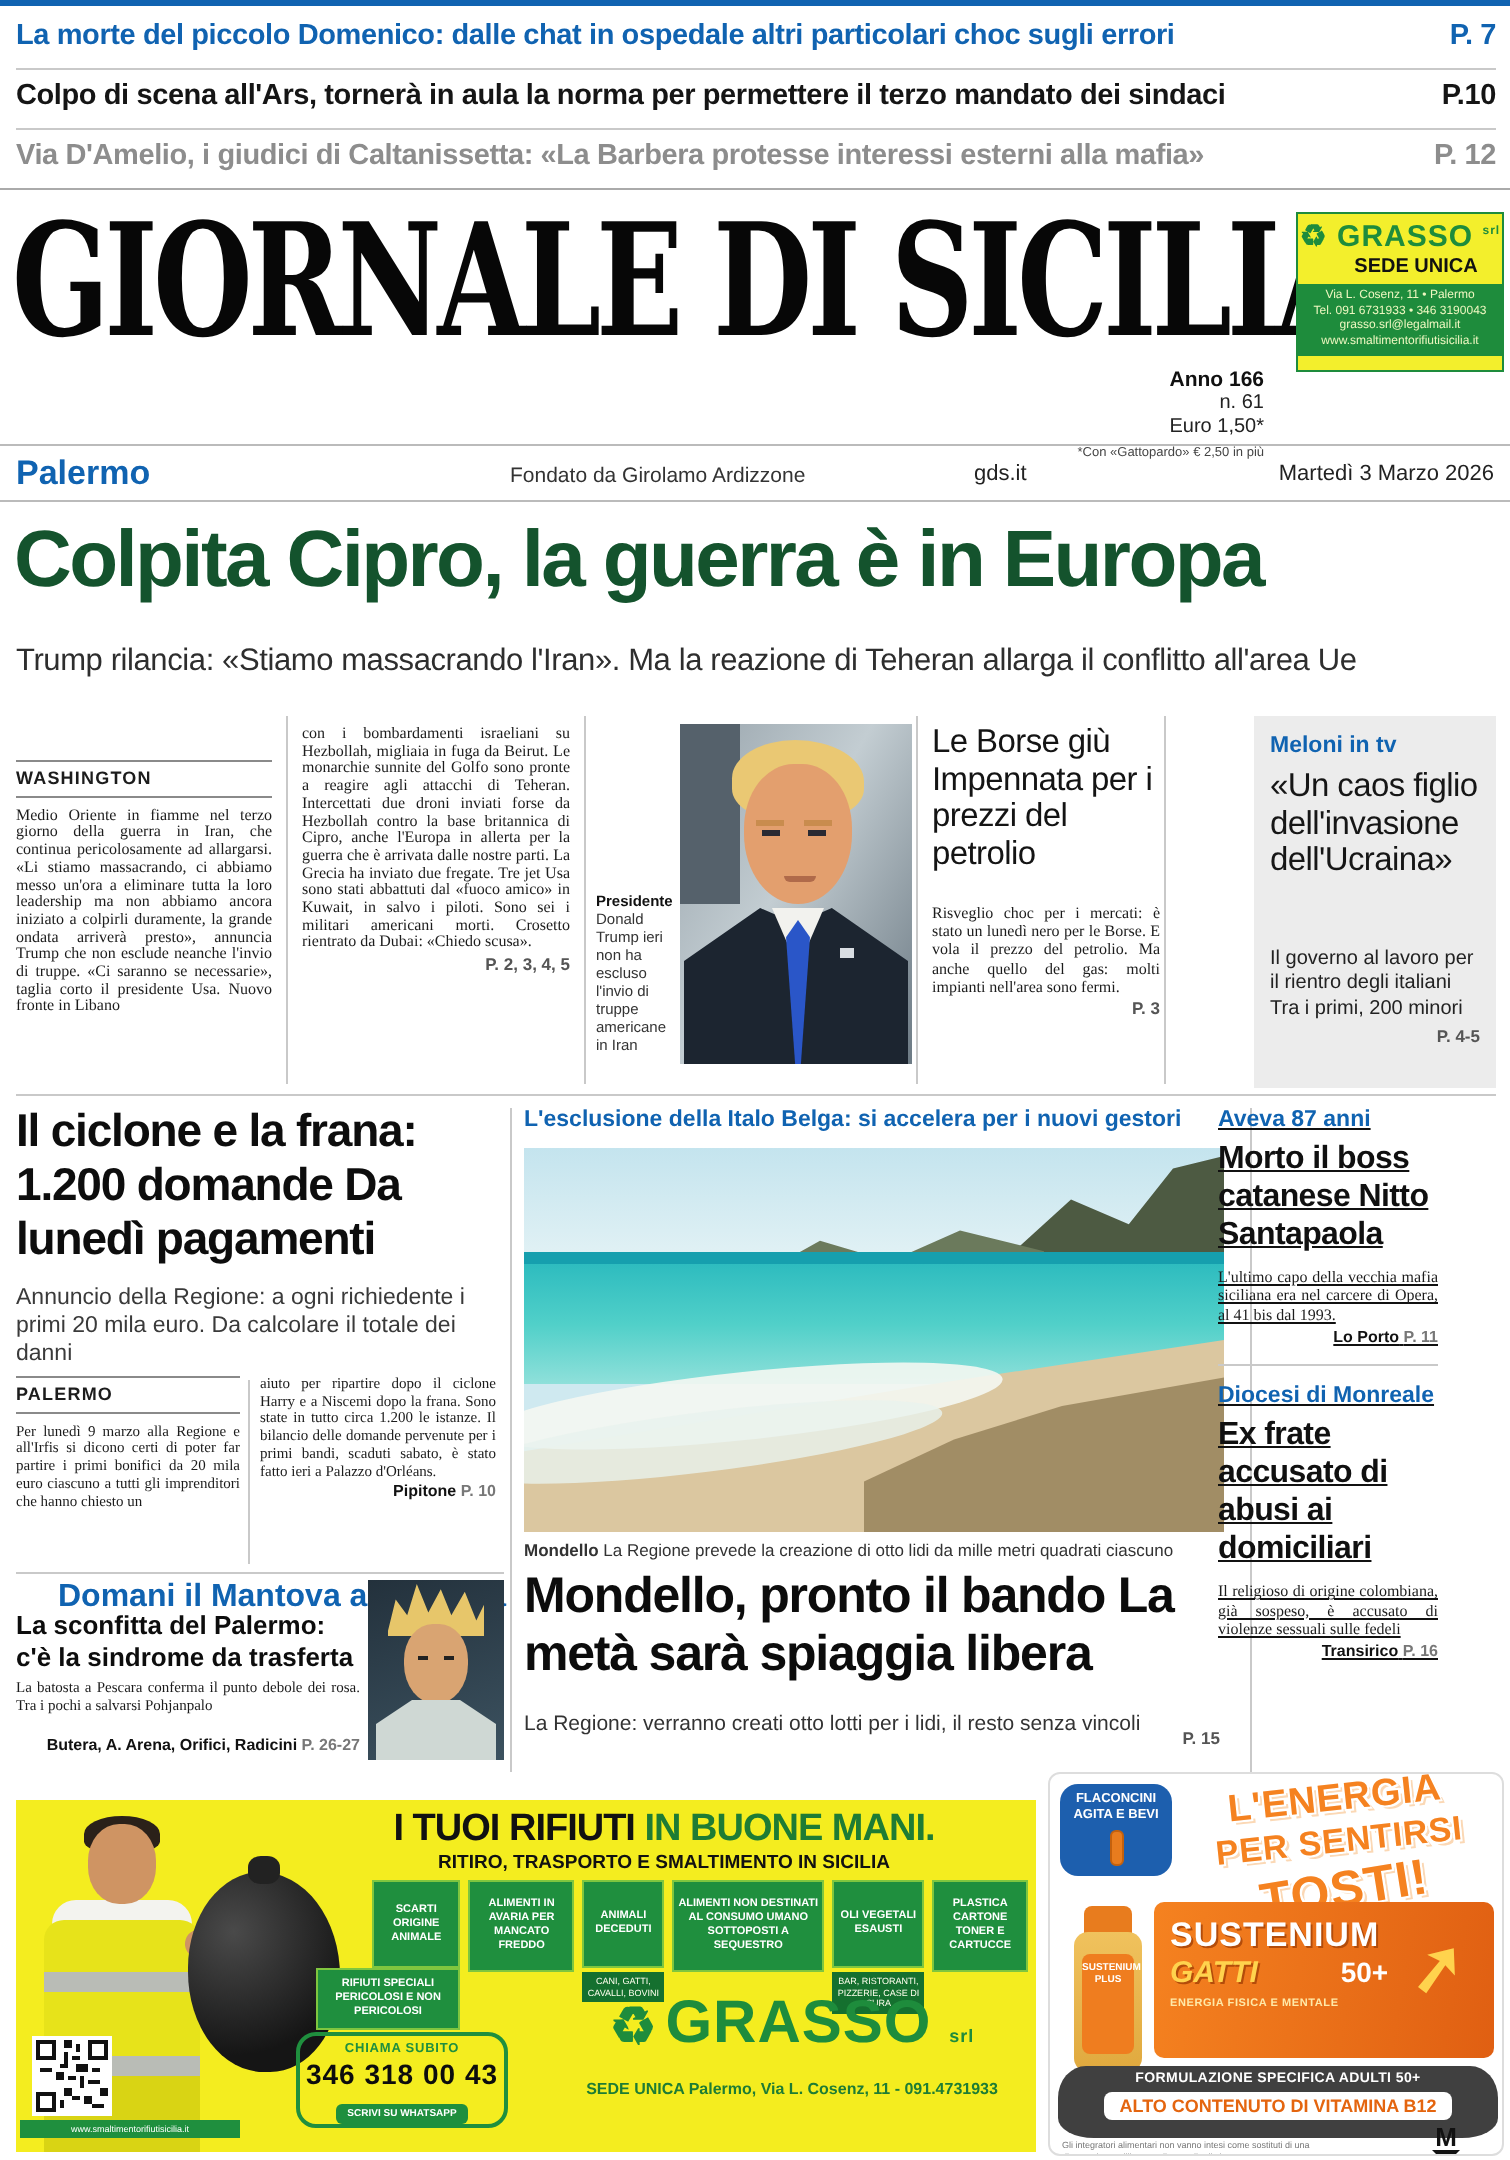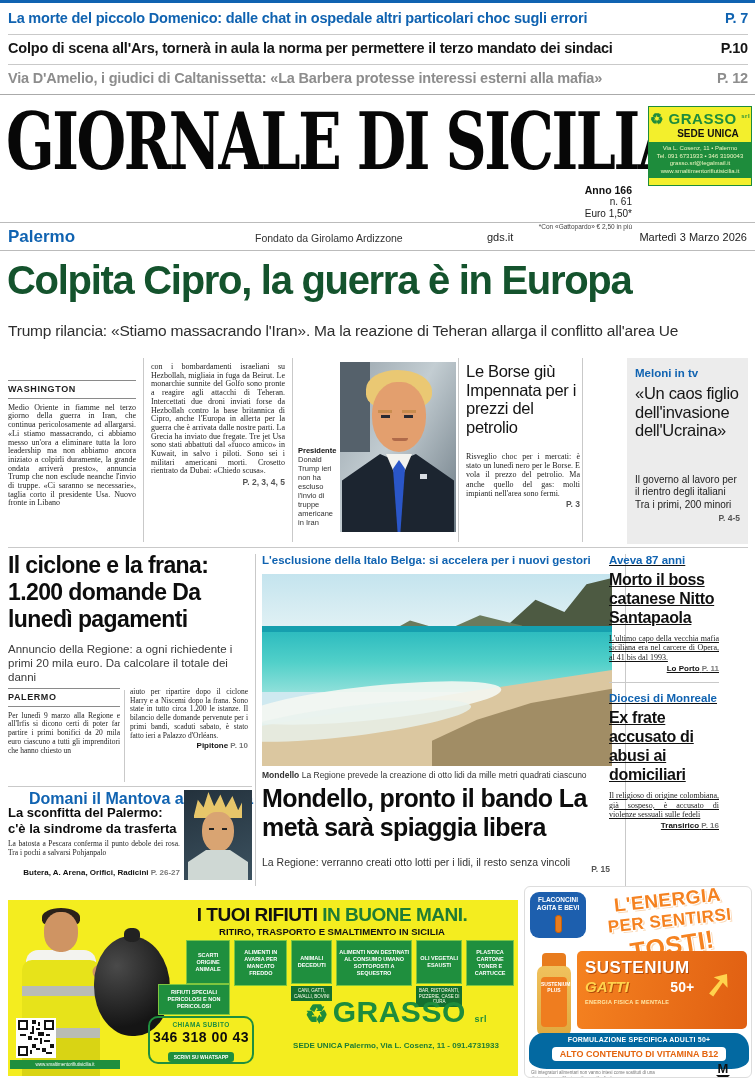--- a/index.html
+++ b/index.html
@@ -165,21 +165,21 @@
   .bottle { position:absolute; left:10px; top:66px; width:38px; height:84px; }
   .bottle .cap { position:absolute; left:7px; top:0; width:24px; height:14px; background:#e87c1e; border-radius:4px 4px 0 0; }
   .bottle .body { position:absolute; left:2px; top:13px; width:34px; height:70px; background:linear-gradient(#f0c25d,#e0a93e); border-radius:7px; }
   .bottle .label { position:absolute; left:6px; top:24px; width:26px; height:50px; background:#ef7d1f; border-radius:4px; color:#fff; font-size:5px; font-weight:800; text-align:center; padding-top:4px; line-height:6px; }
   .pbox { position:absolute; left:52px; top:64px; width:170px; height:78px; background:linear-gradient(100deg,#f58220,#e05f12); border-radius:5px; padding:7px 8px; overflow:hidden; }
   .pbox .nm { font-size:17px; font-weight:800; color:#fff; letter-spacing:0.5px; text-shadow:1px 1px 0 #b34c0a; }
   .pbox .plus { font-size:15px; font-weight:800; font-style:italic; color:#ffd34d; text-shadow:1px 1px 0 #b34c0a; }
   .pbox .fifty { font-size:14px; font-weight:800; color:#fff;margin-left:37px; }
   .pbox .en { font-size:5.5px; font-weight:800; color:#ffe9a8; margin-top:3px; letter-spacing:0.3px; }
   .pbox .arrow { position:absolute; right:8px; top:12px; width:34px; height:50px; color:#ffd34d; font-size:34px; font-weight:800; transform:rotate(-8deg); }
-  .band { position:absolute; left:4px; top:146px; width:220px; height:36px; background:#0369a1; border-radius:14px 14px 18px 18px / 16px 16px 10px 10px; text-align:center; padding-top:3px; }
+  .band { position:absolute; left:4px; top:146px; width:220px; height:36px; background:#404040; border-radius:14px 14px 18px 18px / 16px 16px 10px 10px; text-align:center; padding-top:3px; }
   .band .f { color:#fff; font-size:7px; font-weight:800; letter-spacing:0.2px; }
   .band .claim { display:inline-block; background:#fff; border-radius:4px; color:#e4650f; font-size:9px; font-weight:800; padding:2px 8px; margin-top:2px; }
   .legal { position:absolute; left:6px; top:183px; width:130px; font-size:4.5px; color:#777; line-height:5.5px; text-align:left; }
   .menarini { position:absolute; right:8px; top:176px; width:40px; text-align:center; }
   .menarini .m { font-size:13px; font-weight:800; color:#111; line-height:12px; }
   .menarini .tri { width:0; height:0; border-left:7px solid transparent; border-right:7px solid transparent; border-top:7px solid #111; margin:0 auto; }
 </style>
 </head>
 <body>
 

